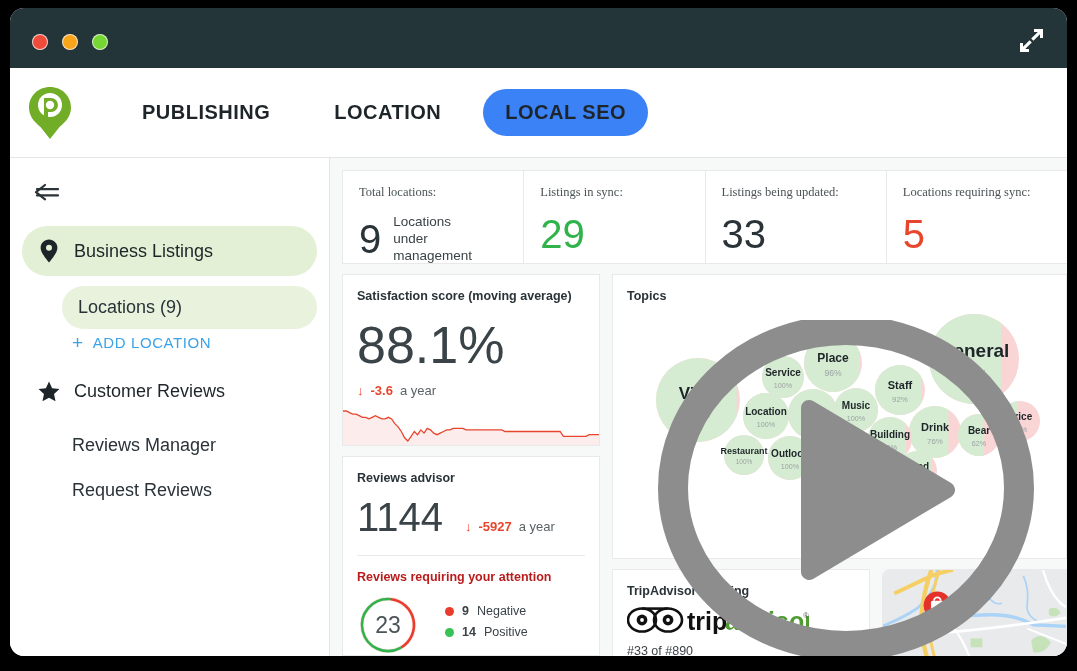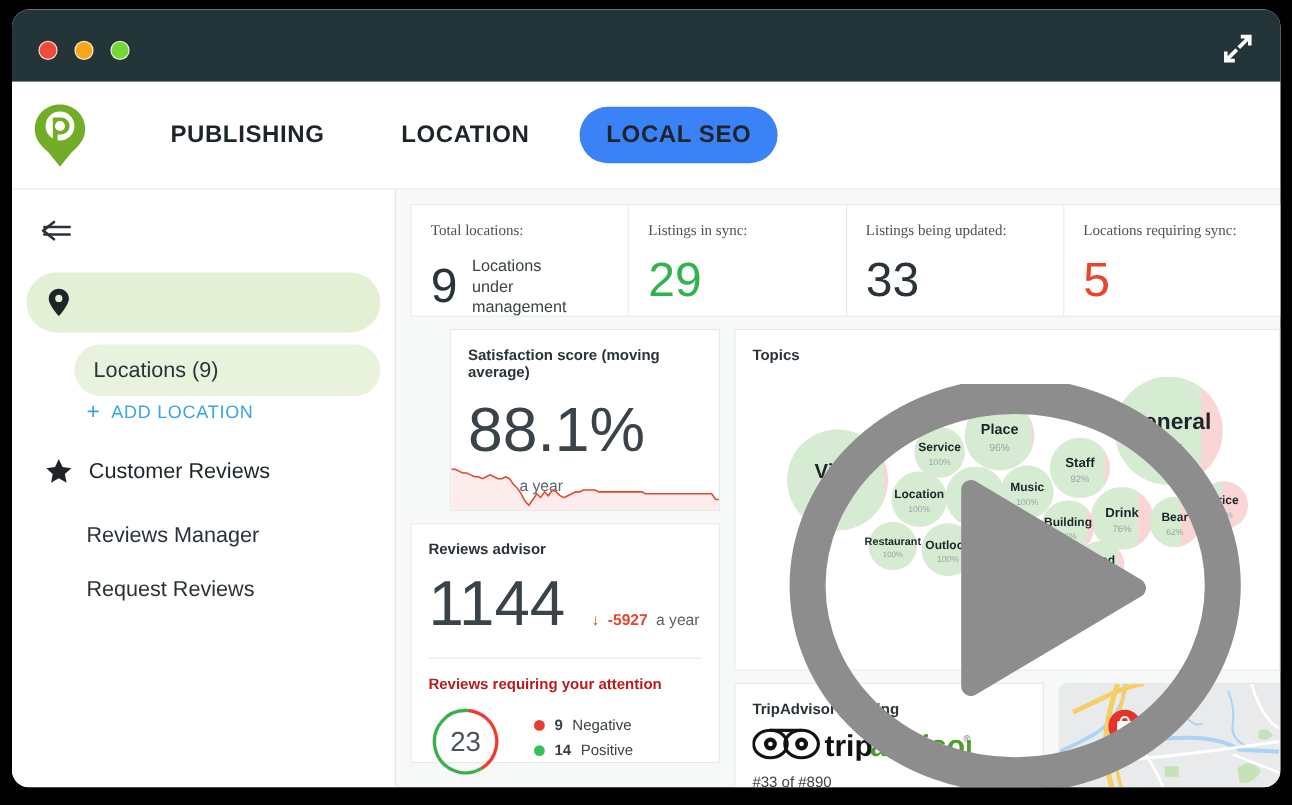--- a/index.html
+++ b/index.html
@@ -103,31 +103,31 @@
   .kpi-flex { display: flex; align-items: center; gap: 12px; }
   .kpi-sub { font-size: 13.5px; color: #3a4347; line-height: 1.25; }
 
   .grid2 { display: flex; gap: 12px; margin-top: 10px; }
   .colL { width: 258px; flex: none; }
   .colR { flex: 1; min-width: 0; }
 
   .card { background: #fff; border: 1px solid #e8eaea; }
   .card-title { font-size: 12.5px; font-weight: bold; color: #2a3338; padding: 14px 14px 0 14px; }
 
-  .sat-card { height: 152px; position: relative; overflow: hidden; margin-left: 33px; }
+  .sat-card { height: 172px; position: relative; overflow: hidden; }
   .sat-big { font-size: 52px; font-weight: 300; color: #3a4347; padding: 16px 0 0 14px; line-height: 1; }
   .sat-delta { display: flex; align-items: baseline; gap: 7px; padding: 12px 0 0 14px; }
   .arrow-dn { color: #e8452c; font-size: 13px; }
   .delta-val { color: #e8452c; font-size: 13px; font-weight: bold; }
   .delta-per { color: #5b6367; font-size: 13px; }
   .spark { position: absolute; left: 0; right: 0; bottom: 0; height: 46px; }
 
   .rev-card { margin-top: 10px; height: 200px; }
   .rev-num-row { display: flex; align-items: baseline; gap: 22px; padding: 12px 0 0 14px; }
-  .rev-num { font-size: 53px; font-weight: 300; color: #3a4347; line-height: 1; }
+  .rev-num { font-size: 40px; font-weight: 300; color: #3a4347; line-height: 1; }
   .rev-delta { display: flex; align-items: baseline; gap: 7px; }
   .hr { height: 1px; background: #e8eaea; margin: 18px 14px 0 14px; }
   .attn-title { font-size: 12.5px; font-weight: bold; color: #b91c1c; padding: 14px 14px 0 14px; }
   .attn-row { display: flex; align-items: center; gap: 26px; padding: 10px 0 0 14px; }
   .donut { position: relative; width: 62px; height: 62px; flex: none; }
   .donut-val {
     position: absolute; inset: 0; display: flex; align-items: center; justify-content: center;
     font-size: 23px; font-weight: 300; color: #4a5357;
   }
   .legend-item { display: flex; align-items: center; gap: 8px; font-size: 12.5px; color: #3a4347; margin-bottom: 7px; }
@@ -201,20 +201,21 @@
           </span>
         </div>
 
         <div class="nav-main sel">
           <span class="nav-ico">
             <svg width="18" height="24" viewBox="0 0 18 24">
               <path d="M9 0.6 C4.3 0.6 0.6 4.3 0.6 8.9 C0.6 14.2 9 23.4 9 23.4 C9 23.4 17.4 14.2 17.4 8.9 C17.4 4.3 13.7 0.6 9 0.6 Z" fill="#1d2529"></path>
               <circle cx="9" cy="8.7" r="3" fill="#e3f0d5"></circle>
             </svg>
           </span>
+          <span>Business Listings</span>
         </div>
 
         <div class="nav-sub sel">Locations (9)</div>
 
         <div class="add-link">
           <span class="add-plus">+</span>
           <span>ADD LOCATION</span>
         </div>
 
         <div class="nav-main">

